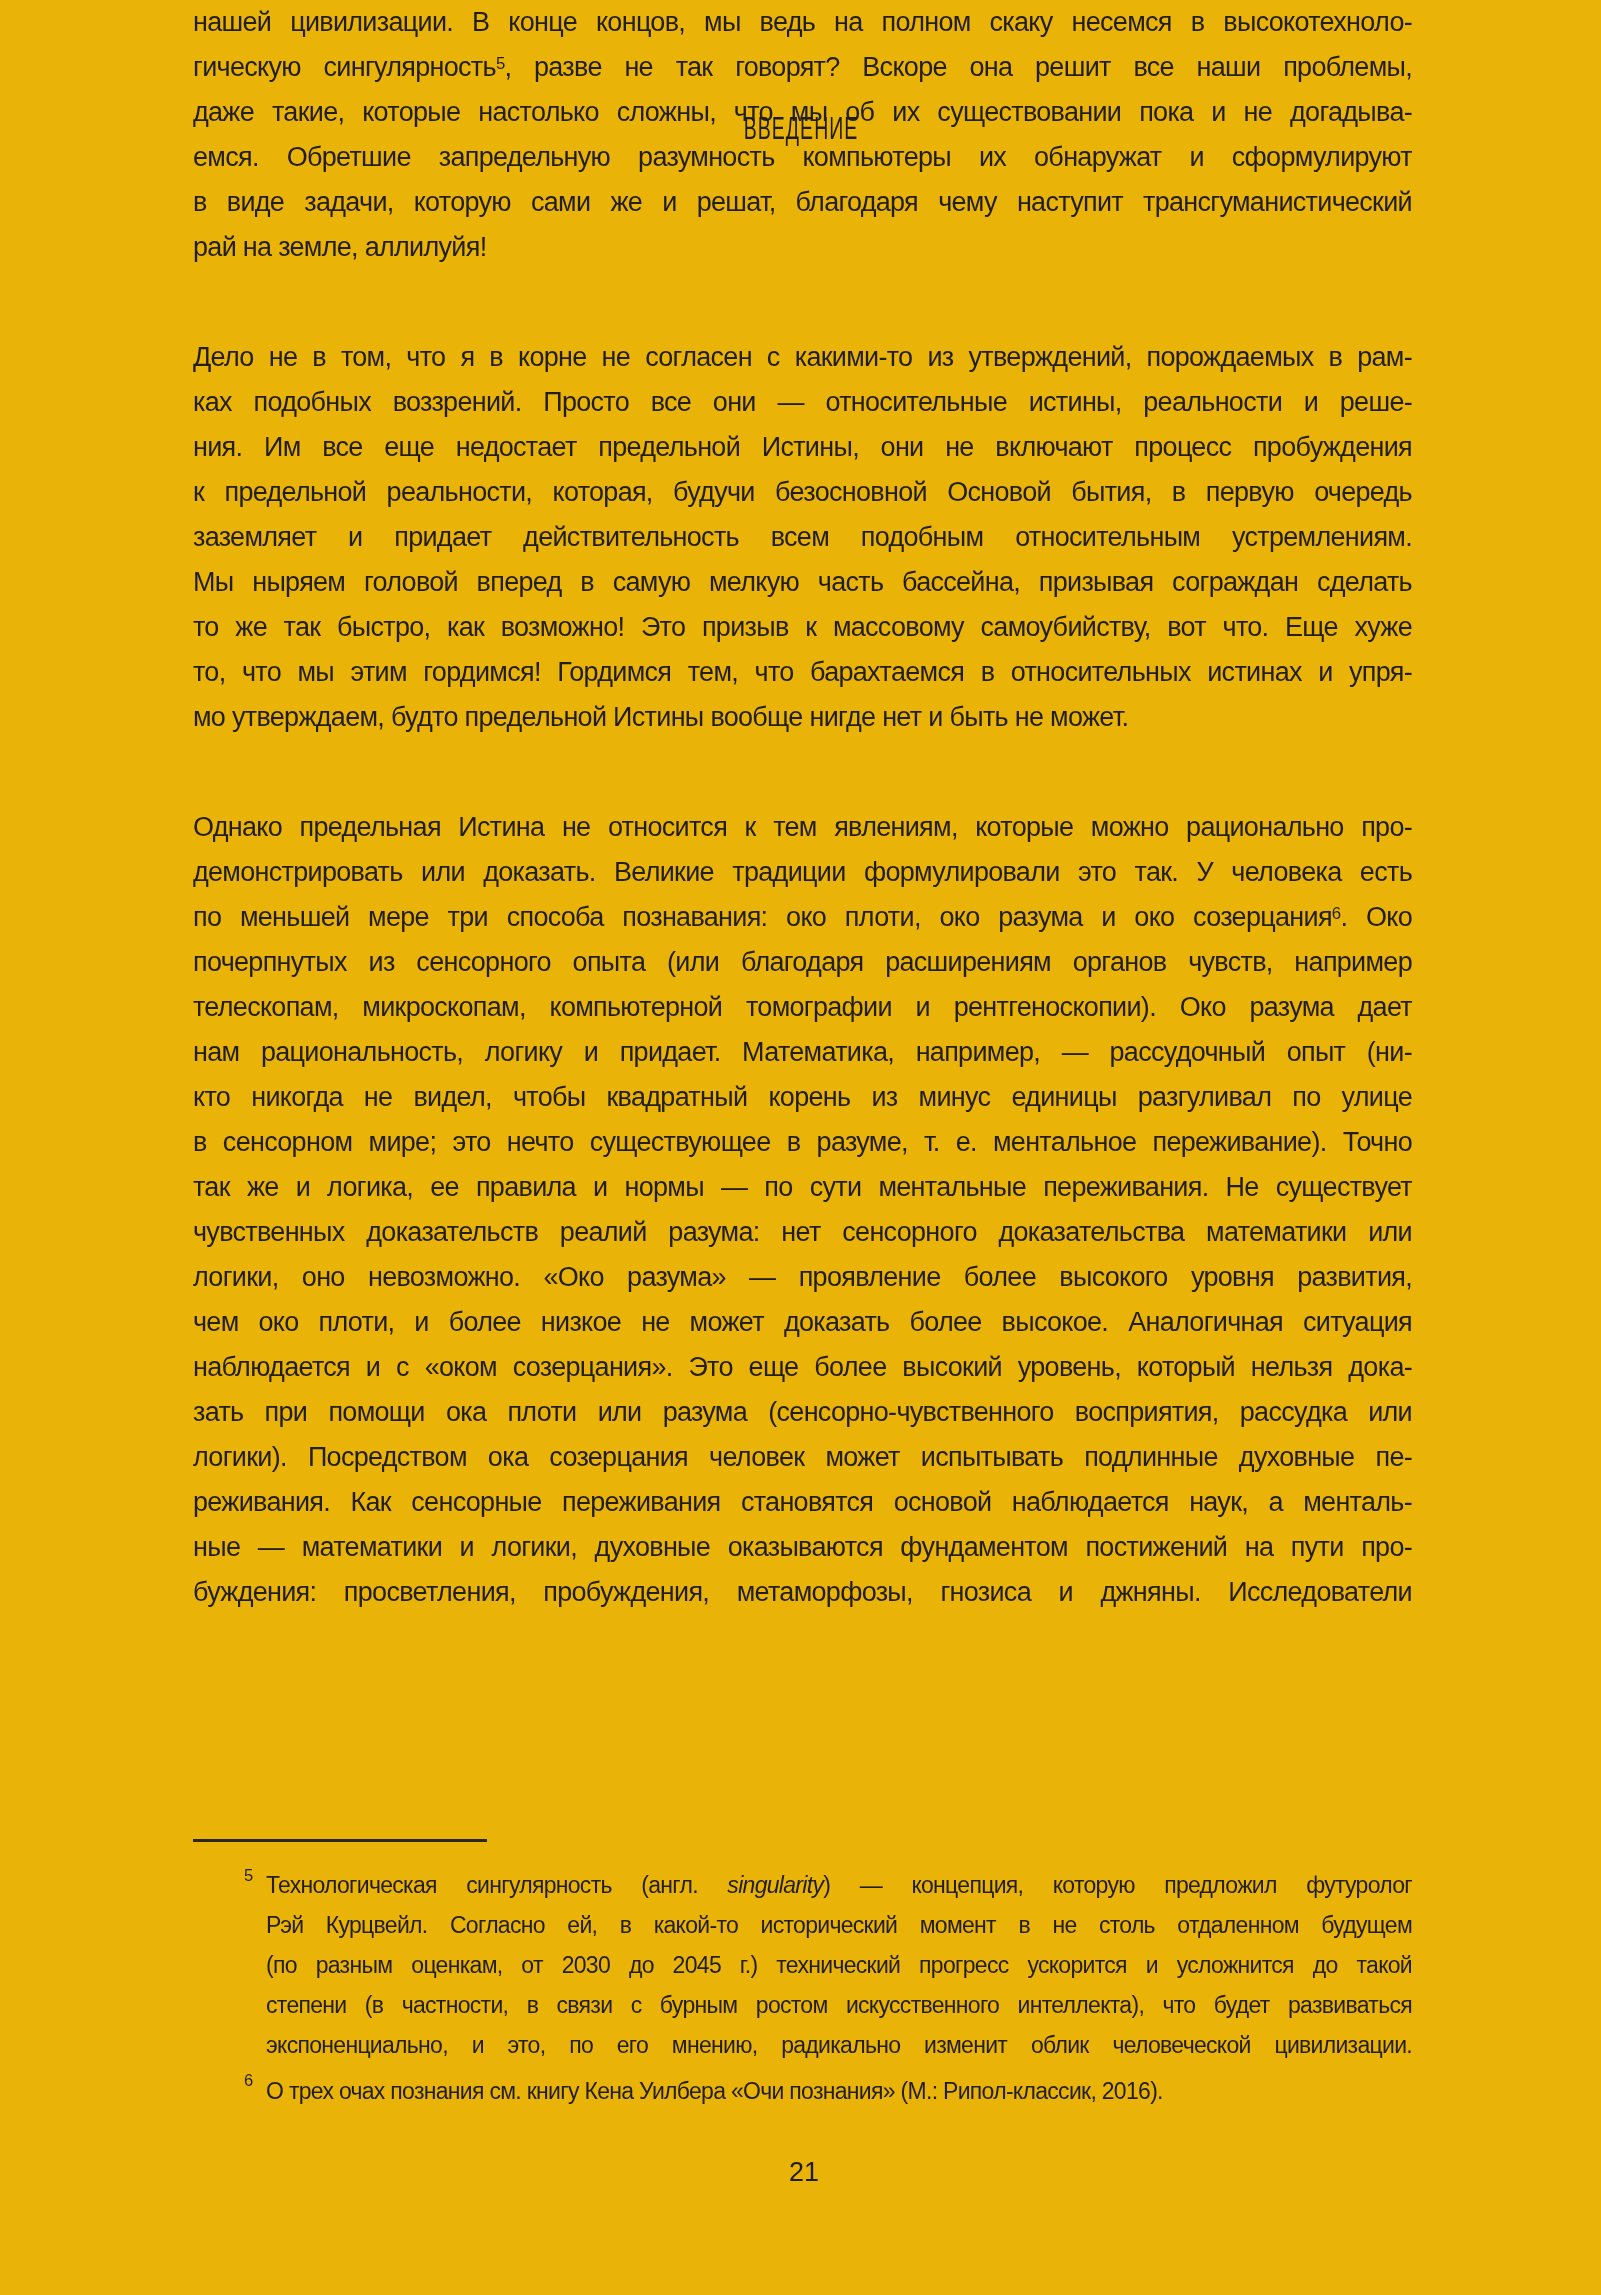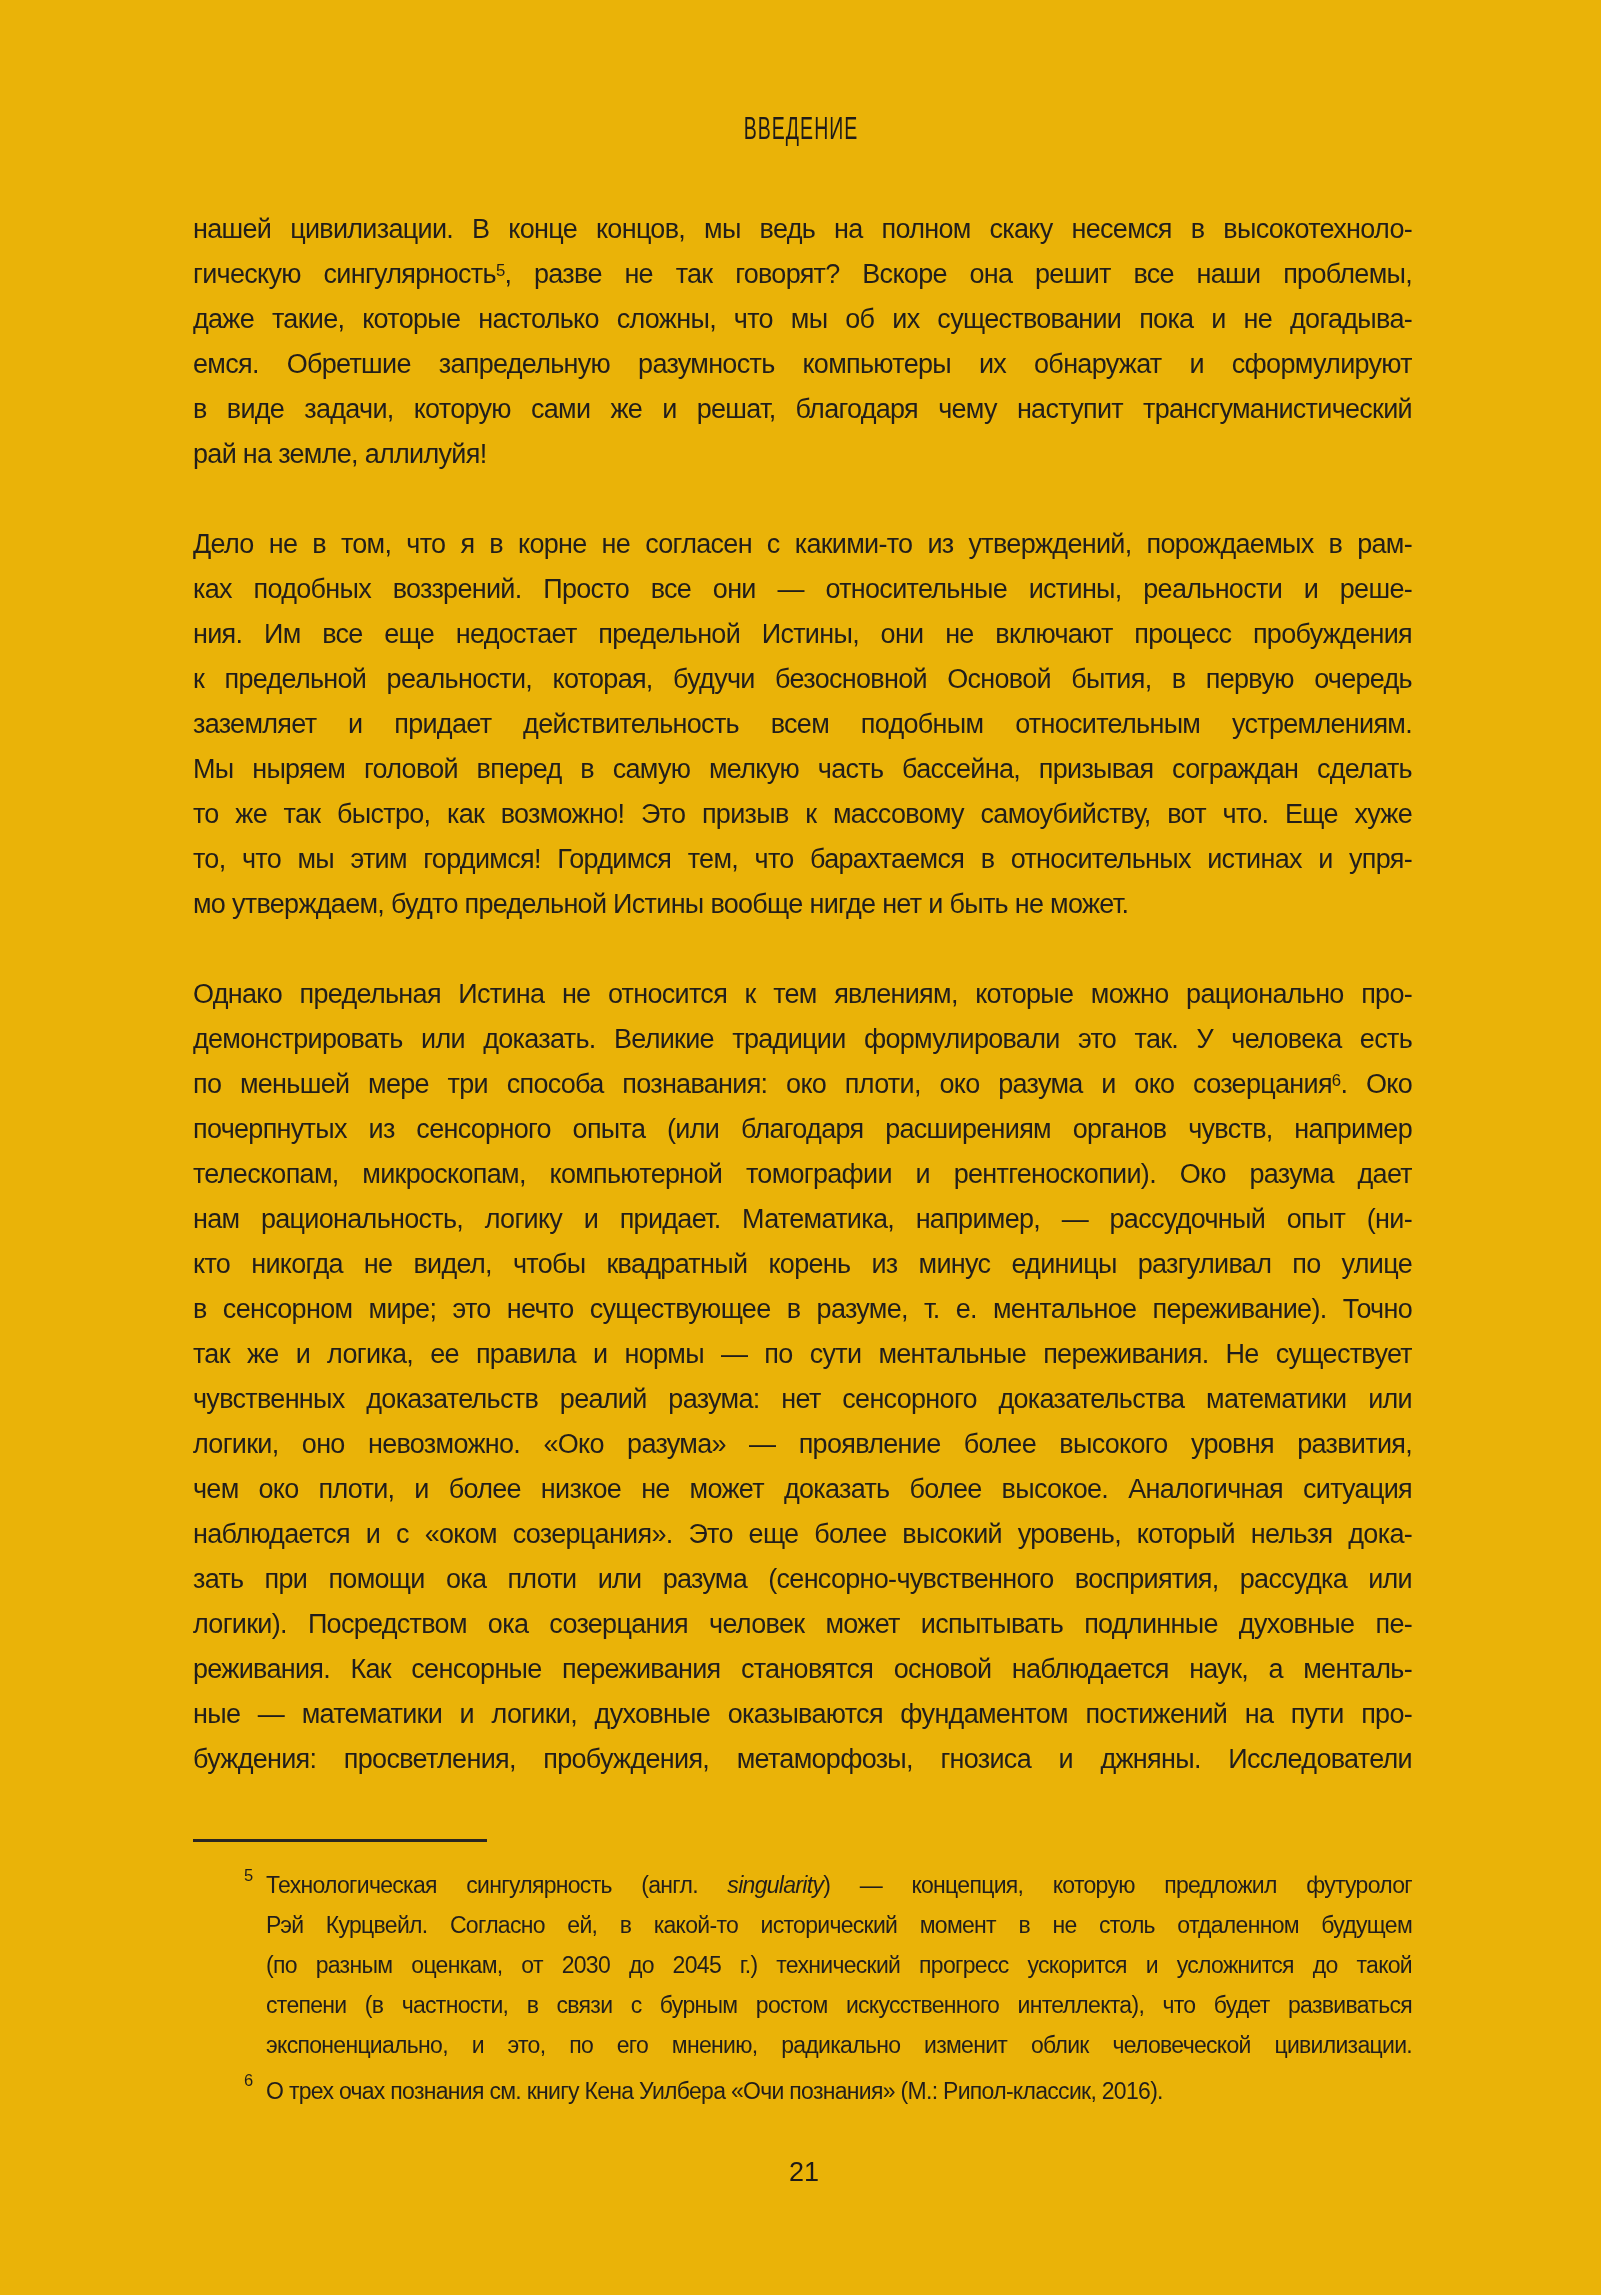--- a/index.html
+++ b/index.html
@@ -29,27 +29,26 @@
     transform: scaleX(0.61);
     transform-origin: center;
     color: #1f1b18;
   }
   
   .content {
     position: absolute;
     top: 0;
     left: 193px;
     width: 1219px;
-    padding-top: 207px;
     font-size: 27px;
     letter-spacing: -0.7px;
     line-height: 45px;
   }
   .para { margin: 0; }
-  .para + .para { margin-top: 45px; }
+  .para + .para { margin-top: 65px; }
   .line {
     display: block;
     height: 45px;
     overflow: hidden;
     text-align: justify;
     text-align-last: justify;
   }
   .line.last {
     text-align: left;
     text-align-last: left;

